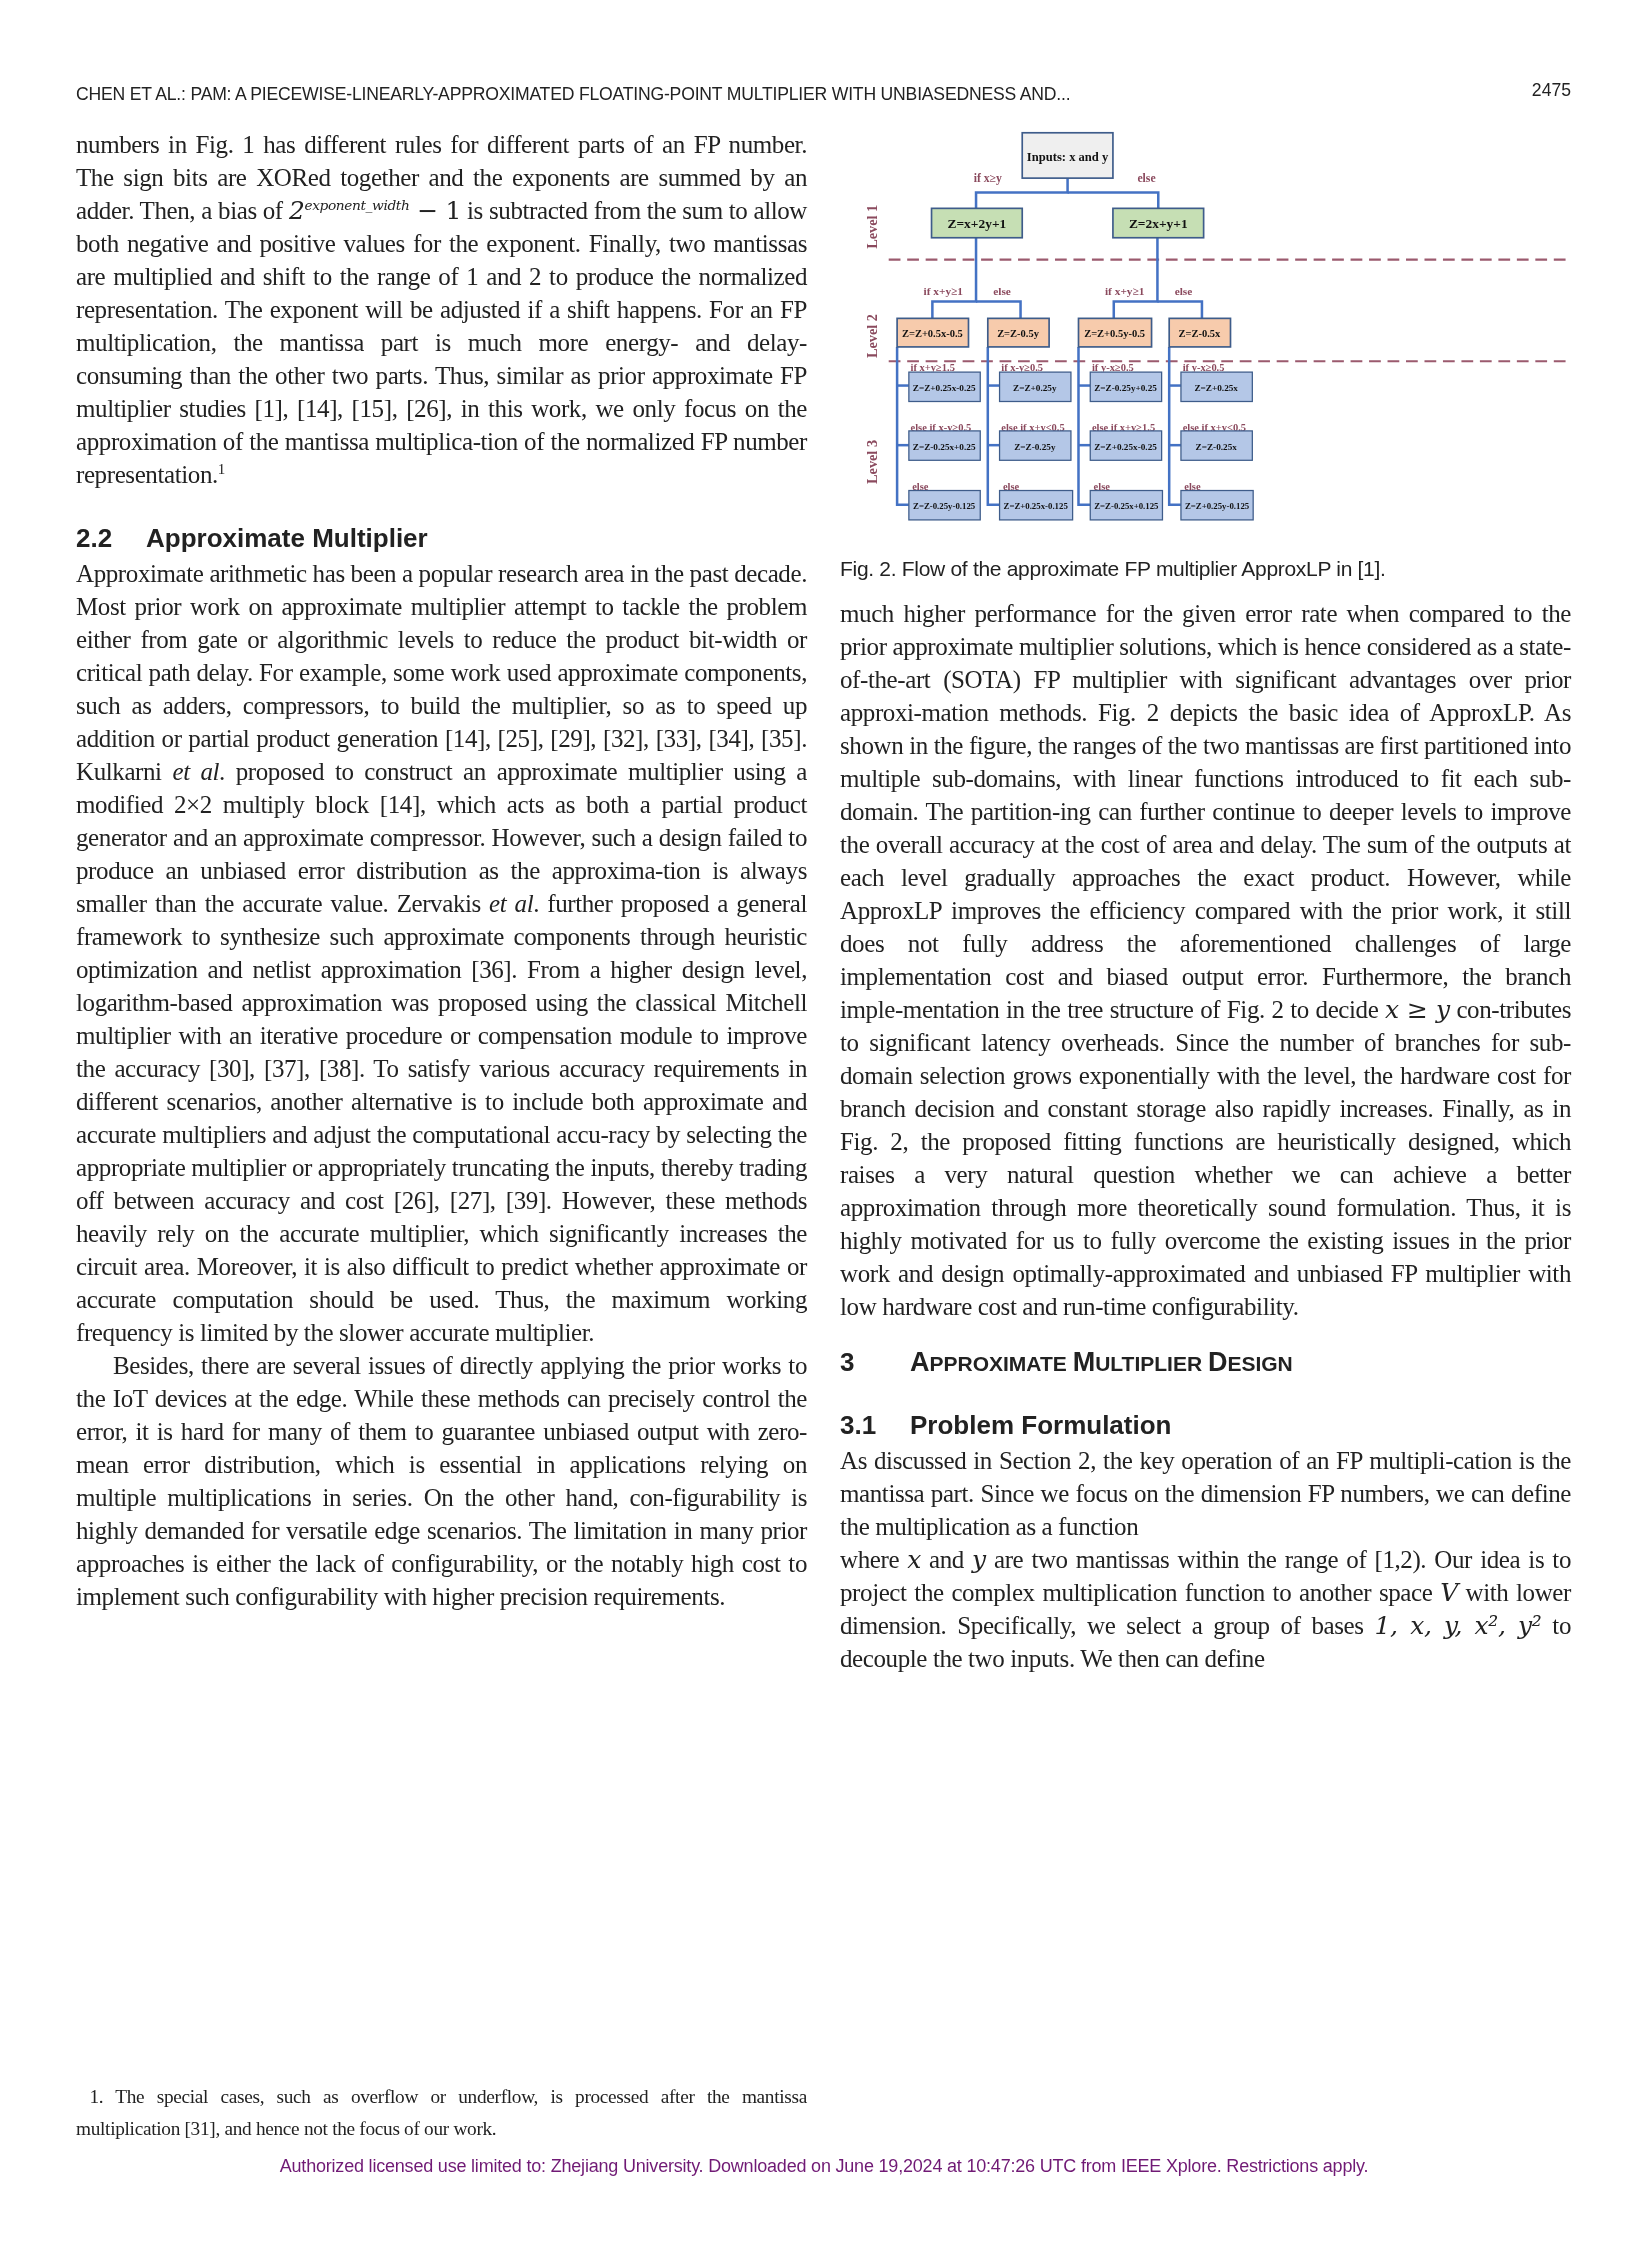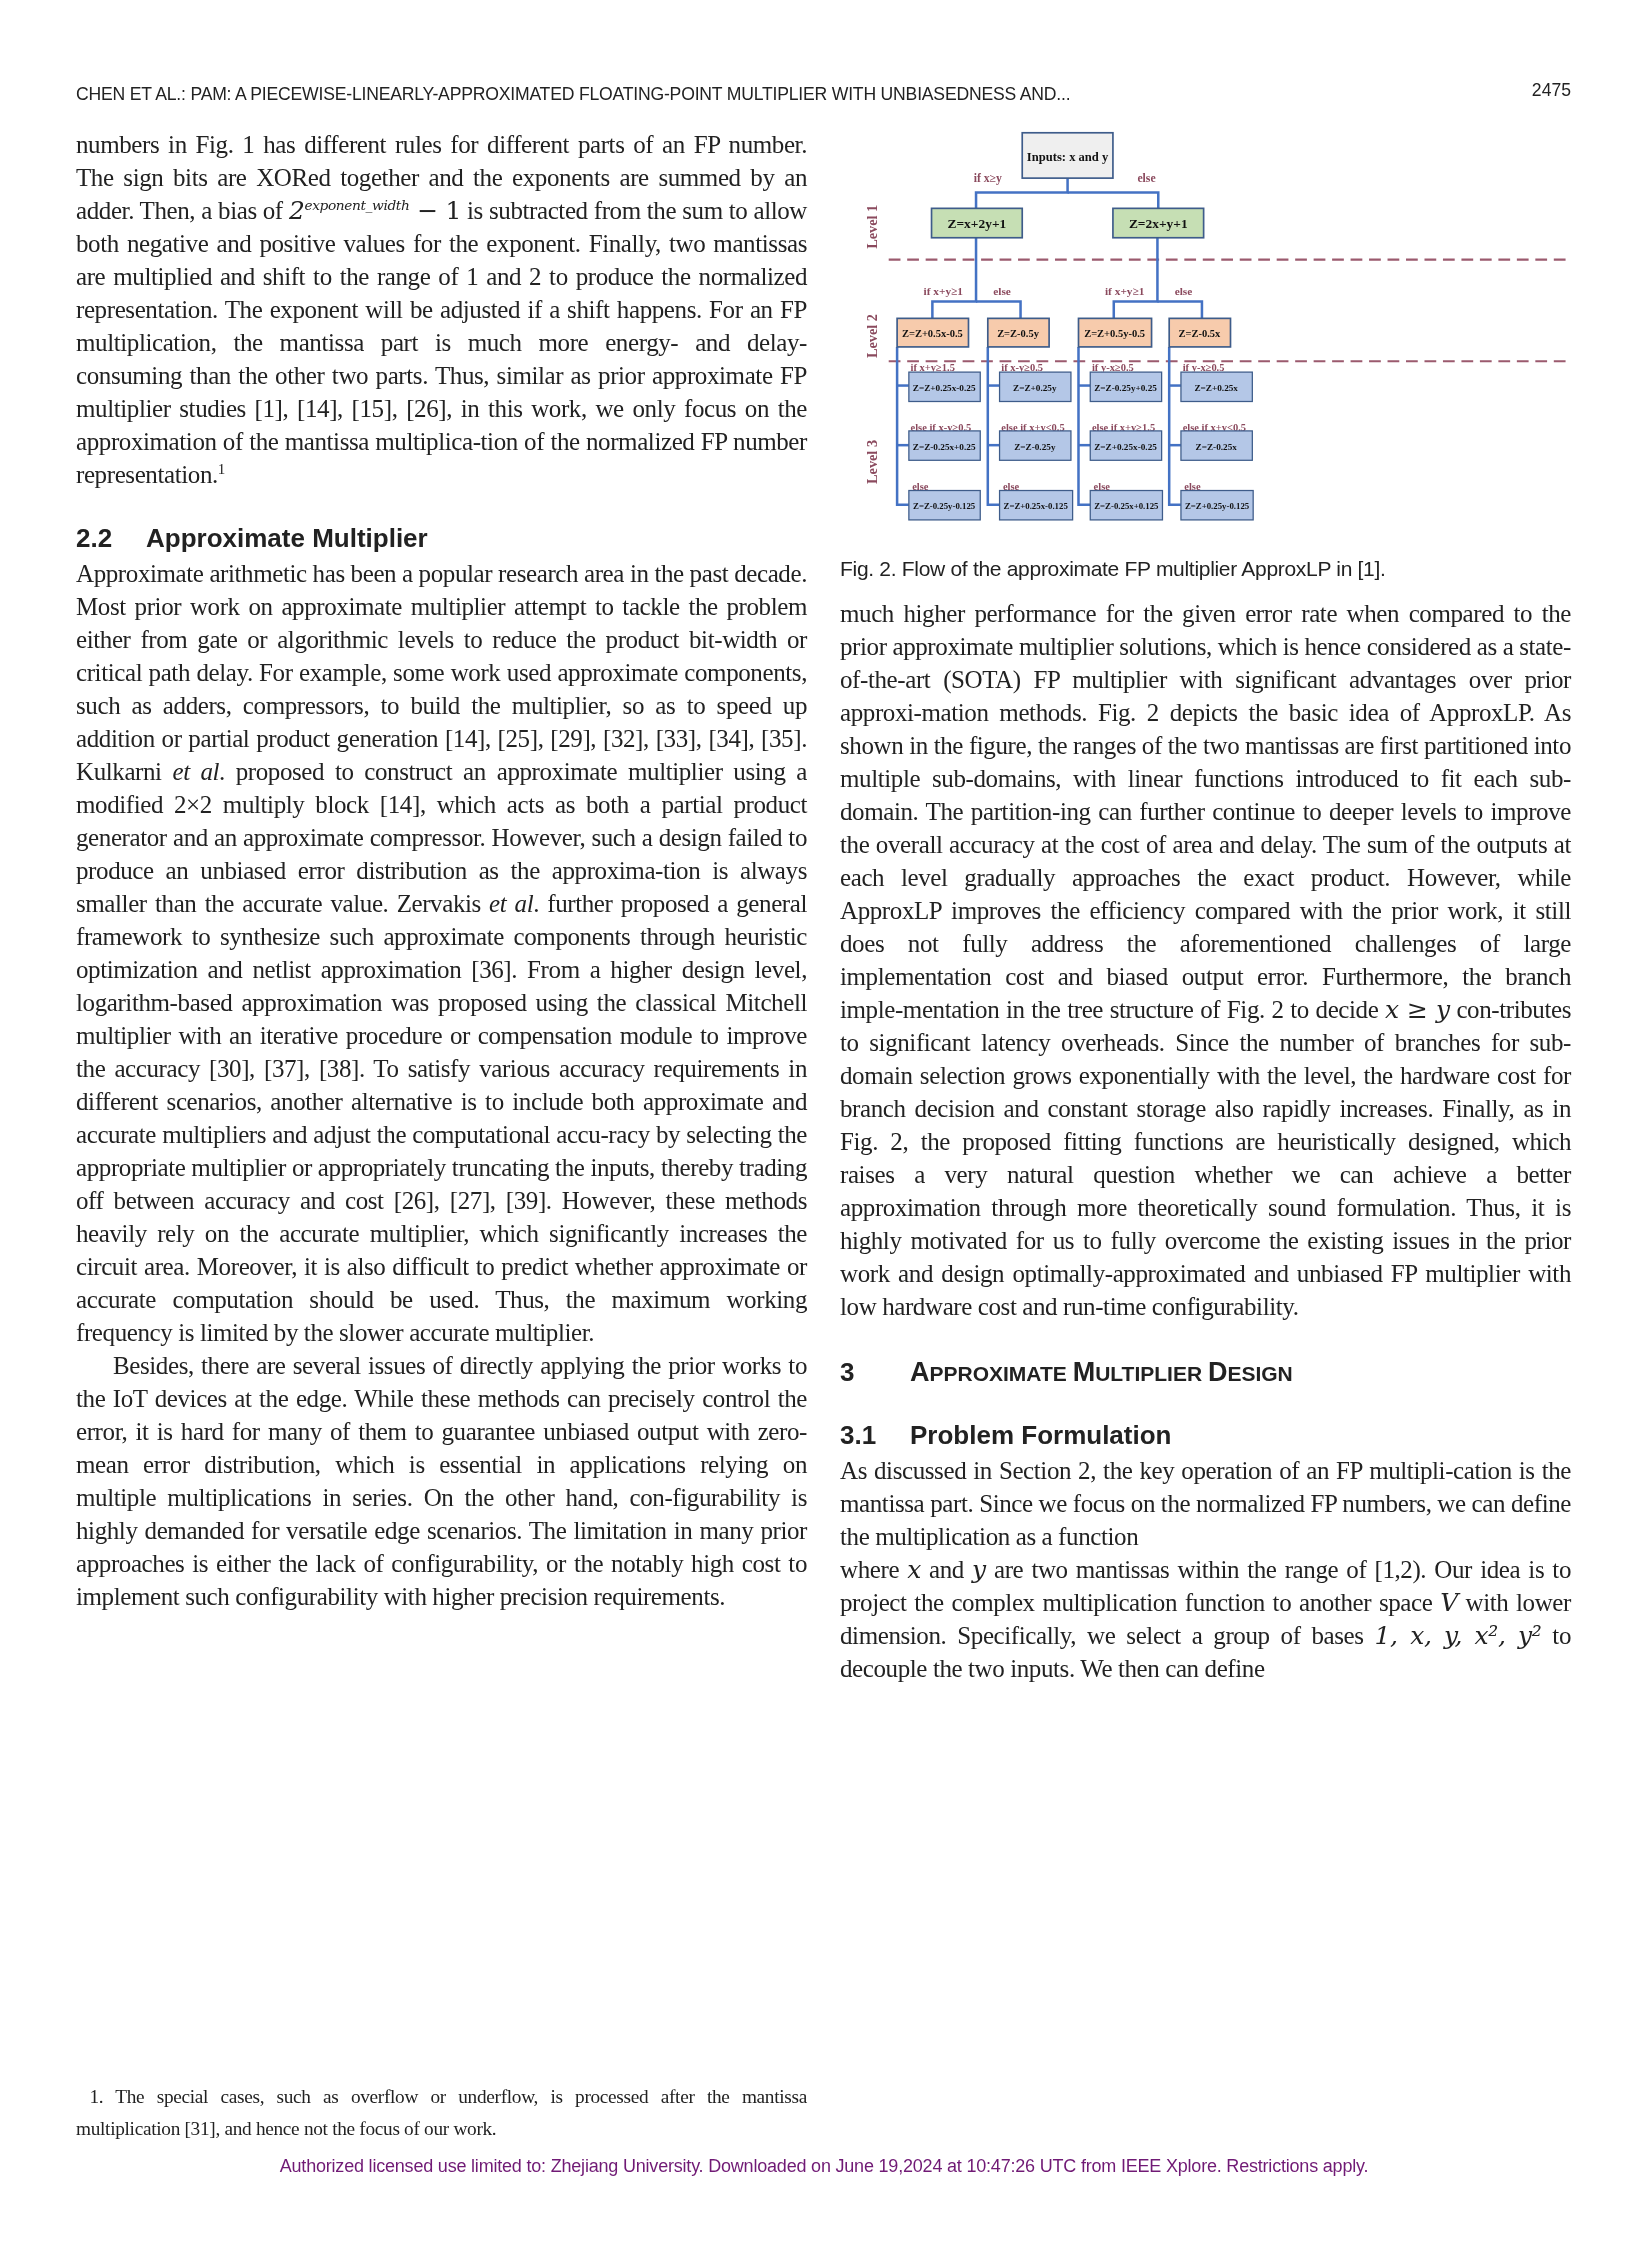--- a/index.html
+++ b/index.html
@@ -182,25 +182,25 @@
       <text class="node-text" x="449" y="456" font-size="10.5" text-anchor="middle">Z=Z+0.25y-0.125</text>
     </g>
   </svg>
 </div>
 
 <div class="fig-caption">Fig. 2. Flow of the approximate FP multiplier ApproxLP in [1].</div>
 
 <div class="col col-right">
   <p class="body"><span>much higher performance for the given error rate when compared to the prior approximate multiplier solutions, which is hence considered as a state-of-the-art (SOTA) FP multiplier with significant advantages over prior approxi-mation methods. Fig. 2 depicts the basic idea of ApproxLP. As shown in the figure, the ranges of the two mantissas are first partitioned into multiple sub-domains, with linear functions introduced to fit each sub-domain. The partition-ing can further continue to deeper levels to improve the overall accuracy at the cost of area and delay. The sum of the outputs at each level gradually approaches the exact product. However, while ApproxLP improves the efficiency compared with the prior work, it still does not fully address the aforementioned challenges of large implementation cost and biased output error. Furthermore, the branch imple-mentation in the tree structure of Fig. 2 to decide </span><span class="math">x ≥ y</span><span> con-tributes to significant latency overheads. Since the number of branches for sub-domain selection grows exponentially with the level, the hardware cost for branch decision and constant storage also rapidly increases. Finally, as in Fig. 2, the proposed fitting functions are heuristically designed, which raises a very natural question whether we can achieve a better approximation through more theoretically sound formulation. Thus, it is highly motivated for us to fully overcome the existing issues in the prior work and design optimally-approximated and unbiased FP multiplier with low hardware cost and run-time configurability.</span></p>
 
-  <h2 class="sec-heading" style="margin-top:34px; margin-bottom:8.4px;"><span class="num">3</span><span class="sc-big">A</span><span class="sc-small">PPROXIMATE </span><span class="sc-big">M</span><span class="sc-small">ULTIPLIER </span><span class="sc-big">D</span><span class="sc-small">ESIGN</span></h2>
+  <h2 class="sec-heading" style="margin-top:24px; margin-bottom:8.4px;"><span class="num">3</span><span class="sc-big">A</span><span class="sc-small">PPROXIMATE </span><span class="sc-big">M</span><span class="sc-small">ULTIPLIER </span><span class="sc-big">D</span><span class="sc-small">ESIGN</span></h2>
 
 
   <h3 class="sec-heading" style="margin-top:32px; margin-bottom:3.4px;"><span class="num">3.1</span><span>Problem Formulation</span></h3>
 
-  <p class="body">As discussed in Section 2, the key operation of an FP multipli-cation is the mantissa part. Since we focus on the normalized FP numbers, we can define the multiplication as a function</p>
+  <p class="body">As discussed in Section 2, the key operation of an FP multipli-cation is the mantissa part. Since we focus on the dimension FP numbers, we can define the multiplication as a function</p>
 
 
   <p class="body"><span>where </span><span class="math">x</span><span> and </span><span class="math">y</span><span> are two mantissas within the range of [1,2). Our idea is to project the complex multiplication function to another space </span><span class="math">V</span><span> with lower dimension. Specifically, we select a group of bases </span><span class="math">1, x, y, x², y²</span><span> to decouple the two inputs. We then can define</span></p>
 </div>
 
 <div class="license">Authorized licensed use limited to: Zhejiang University. Downloaded on June 19,2024 at 10:47:26 UTC from IEEE Xplore.  Restrictions apply.</div>
 
 
 </body></html>

